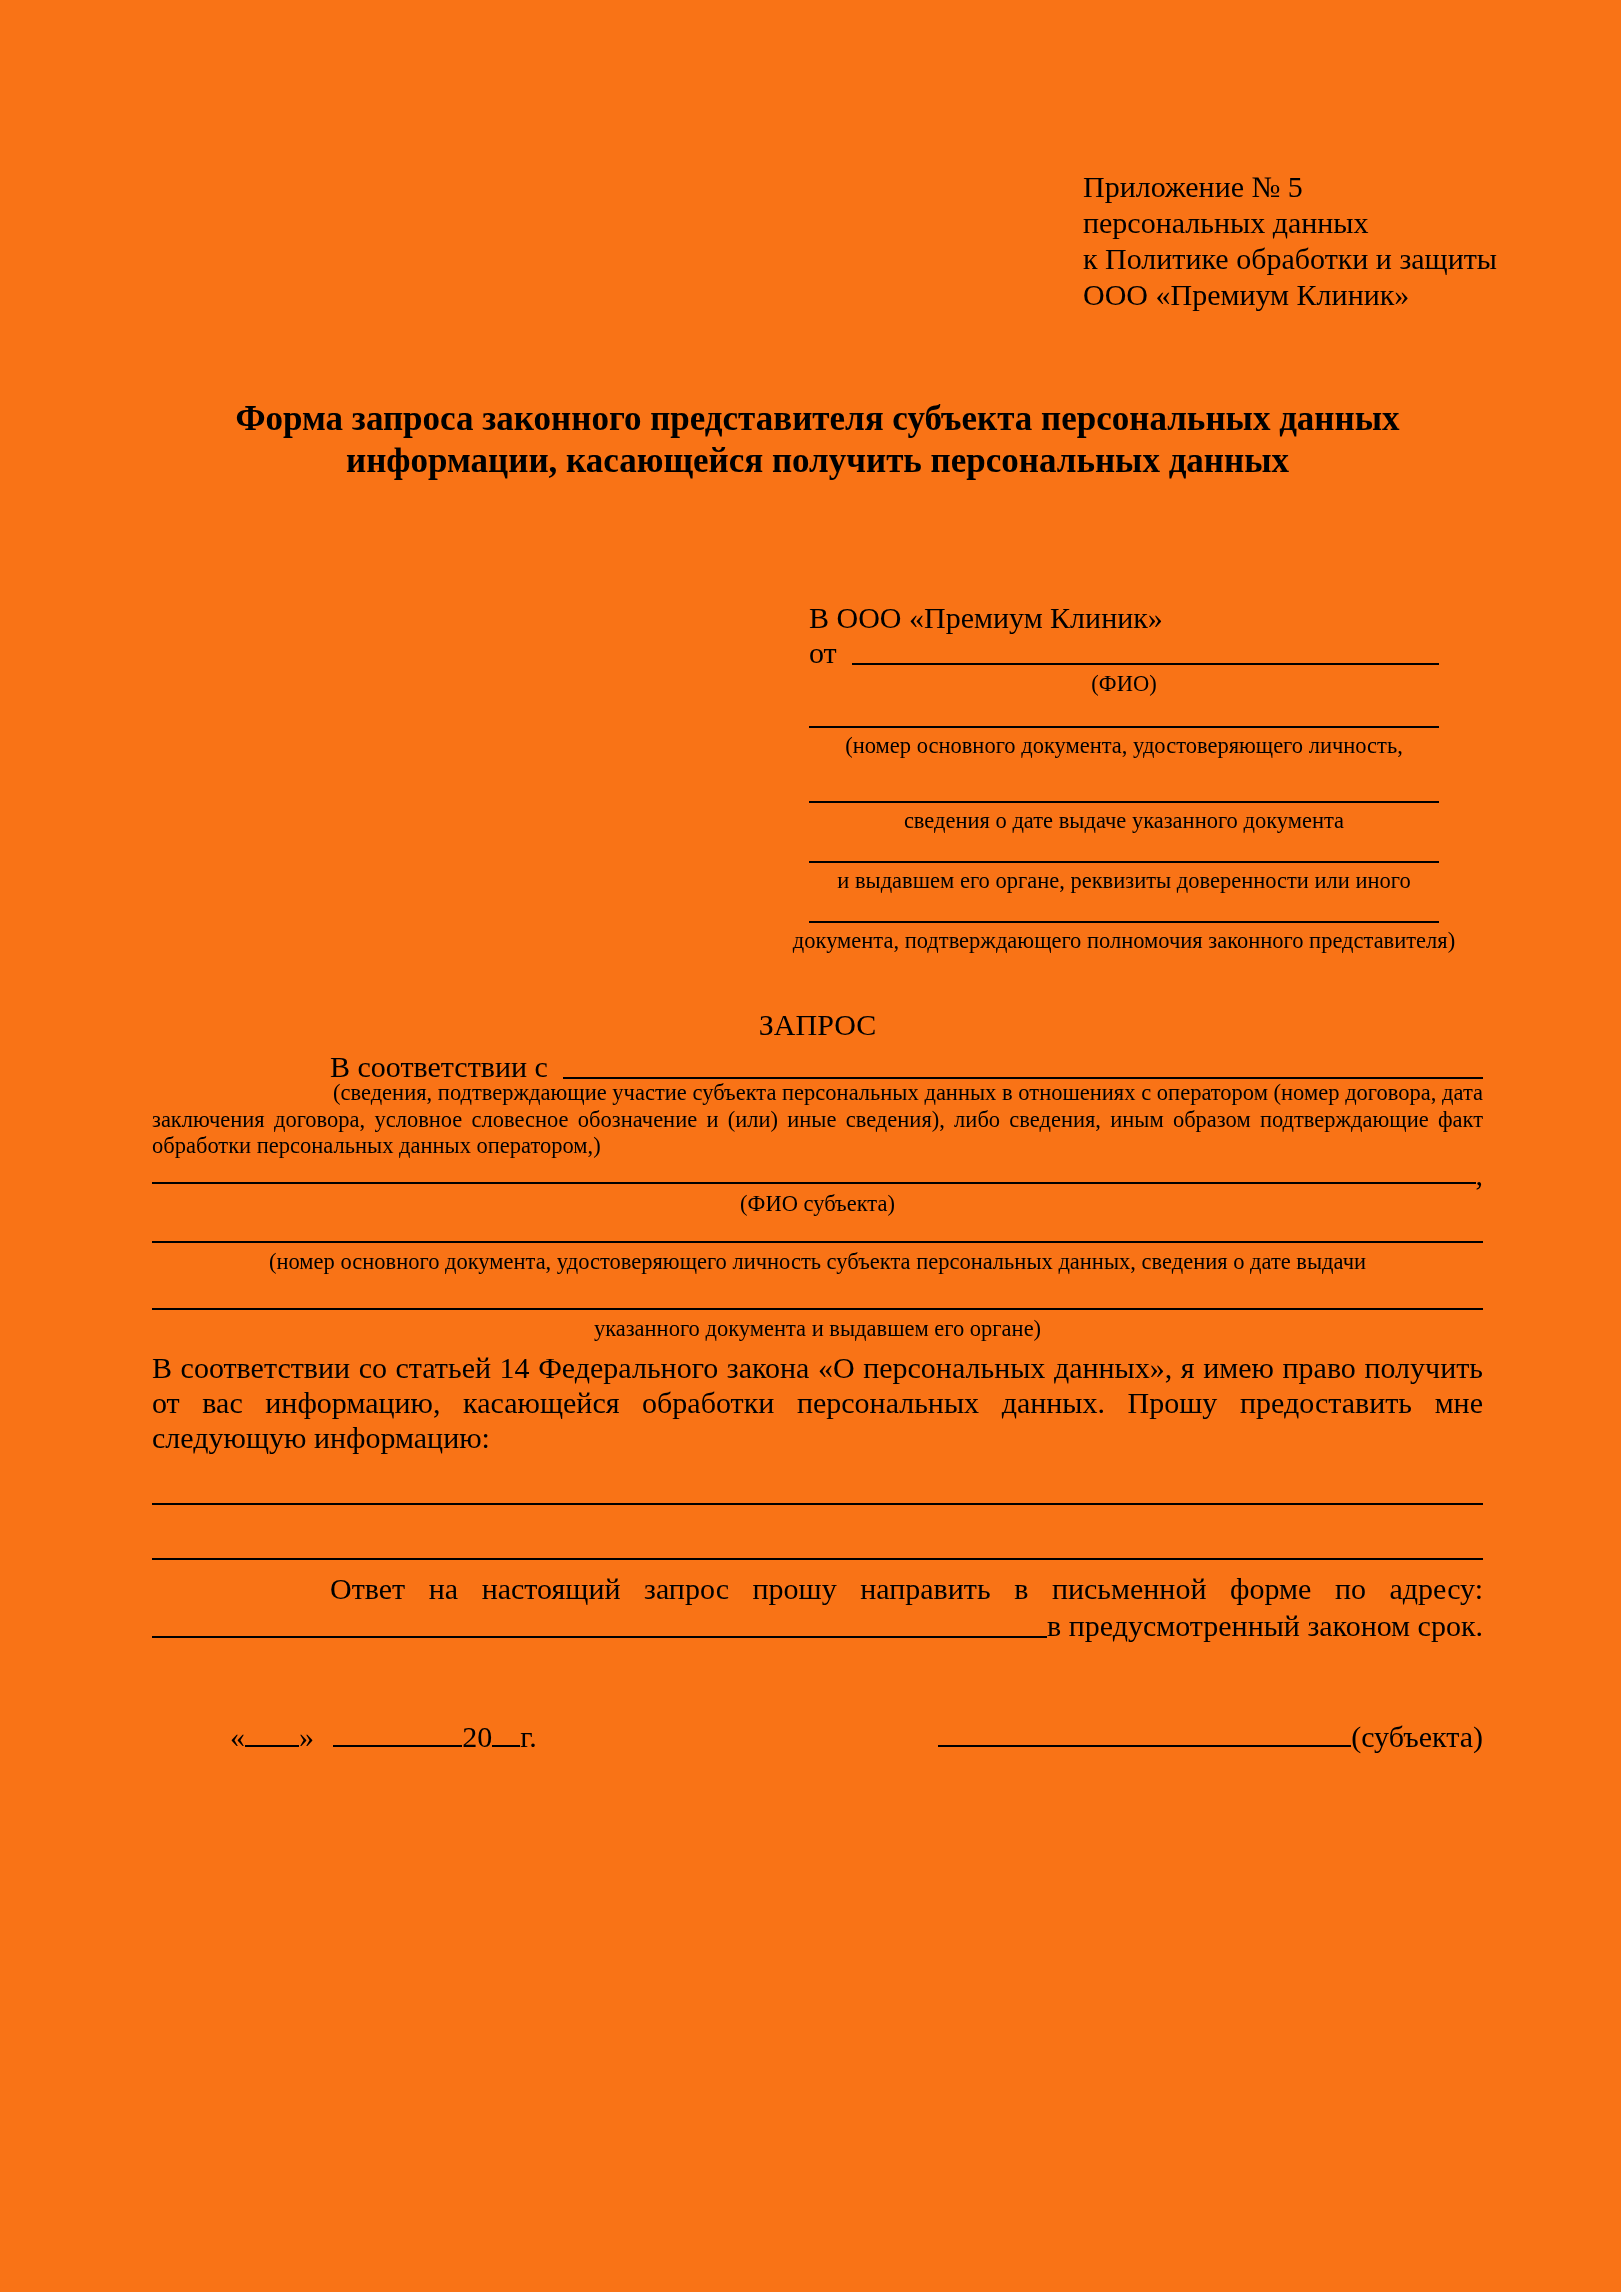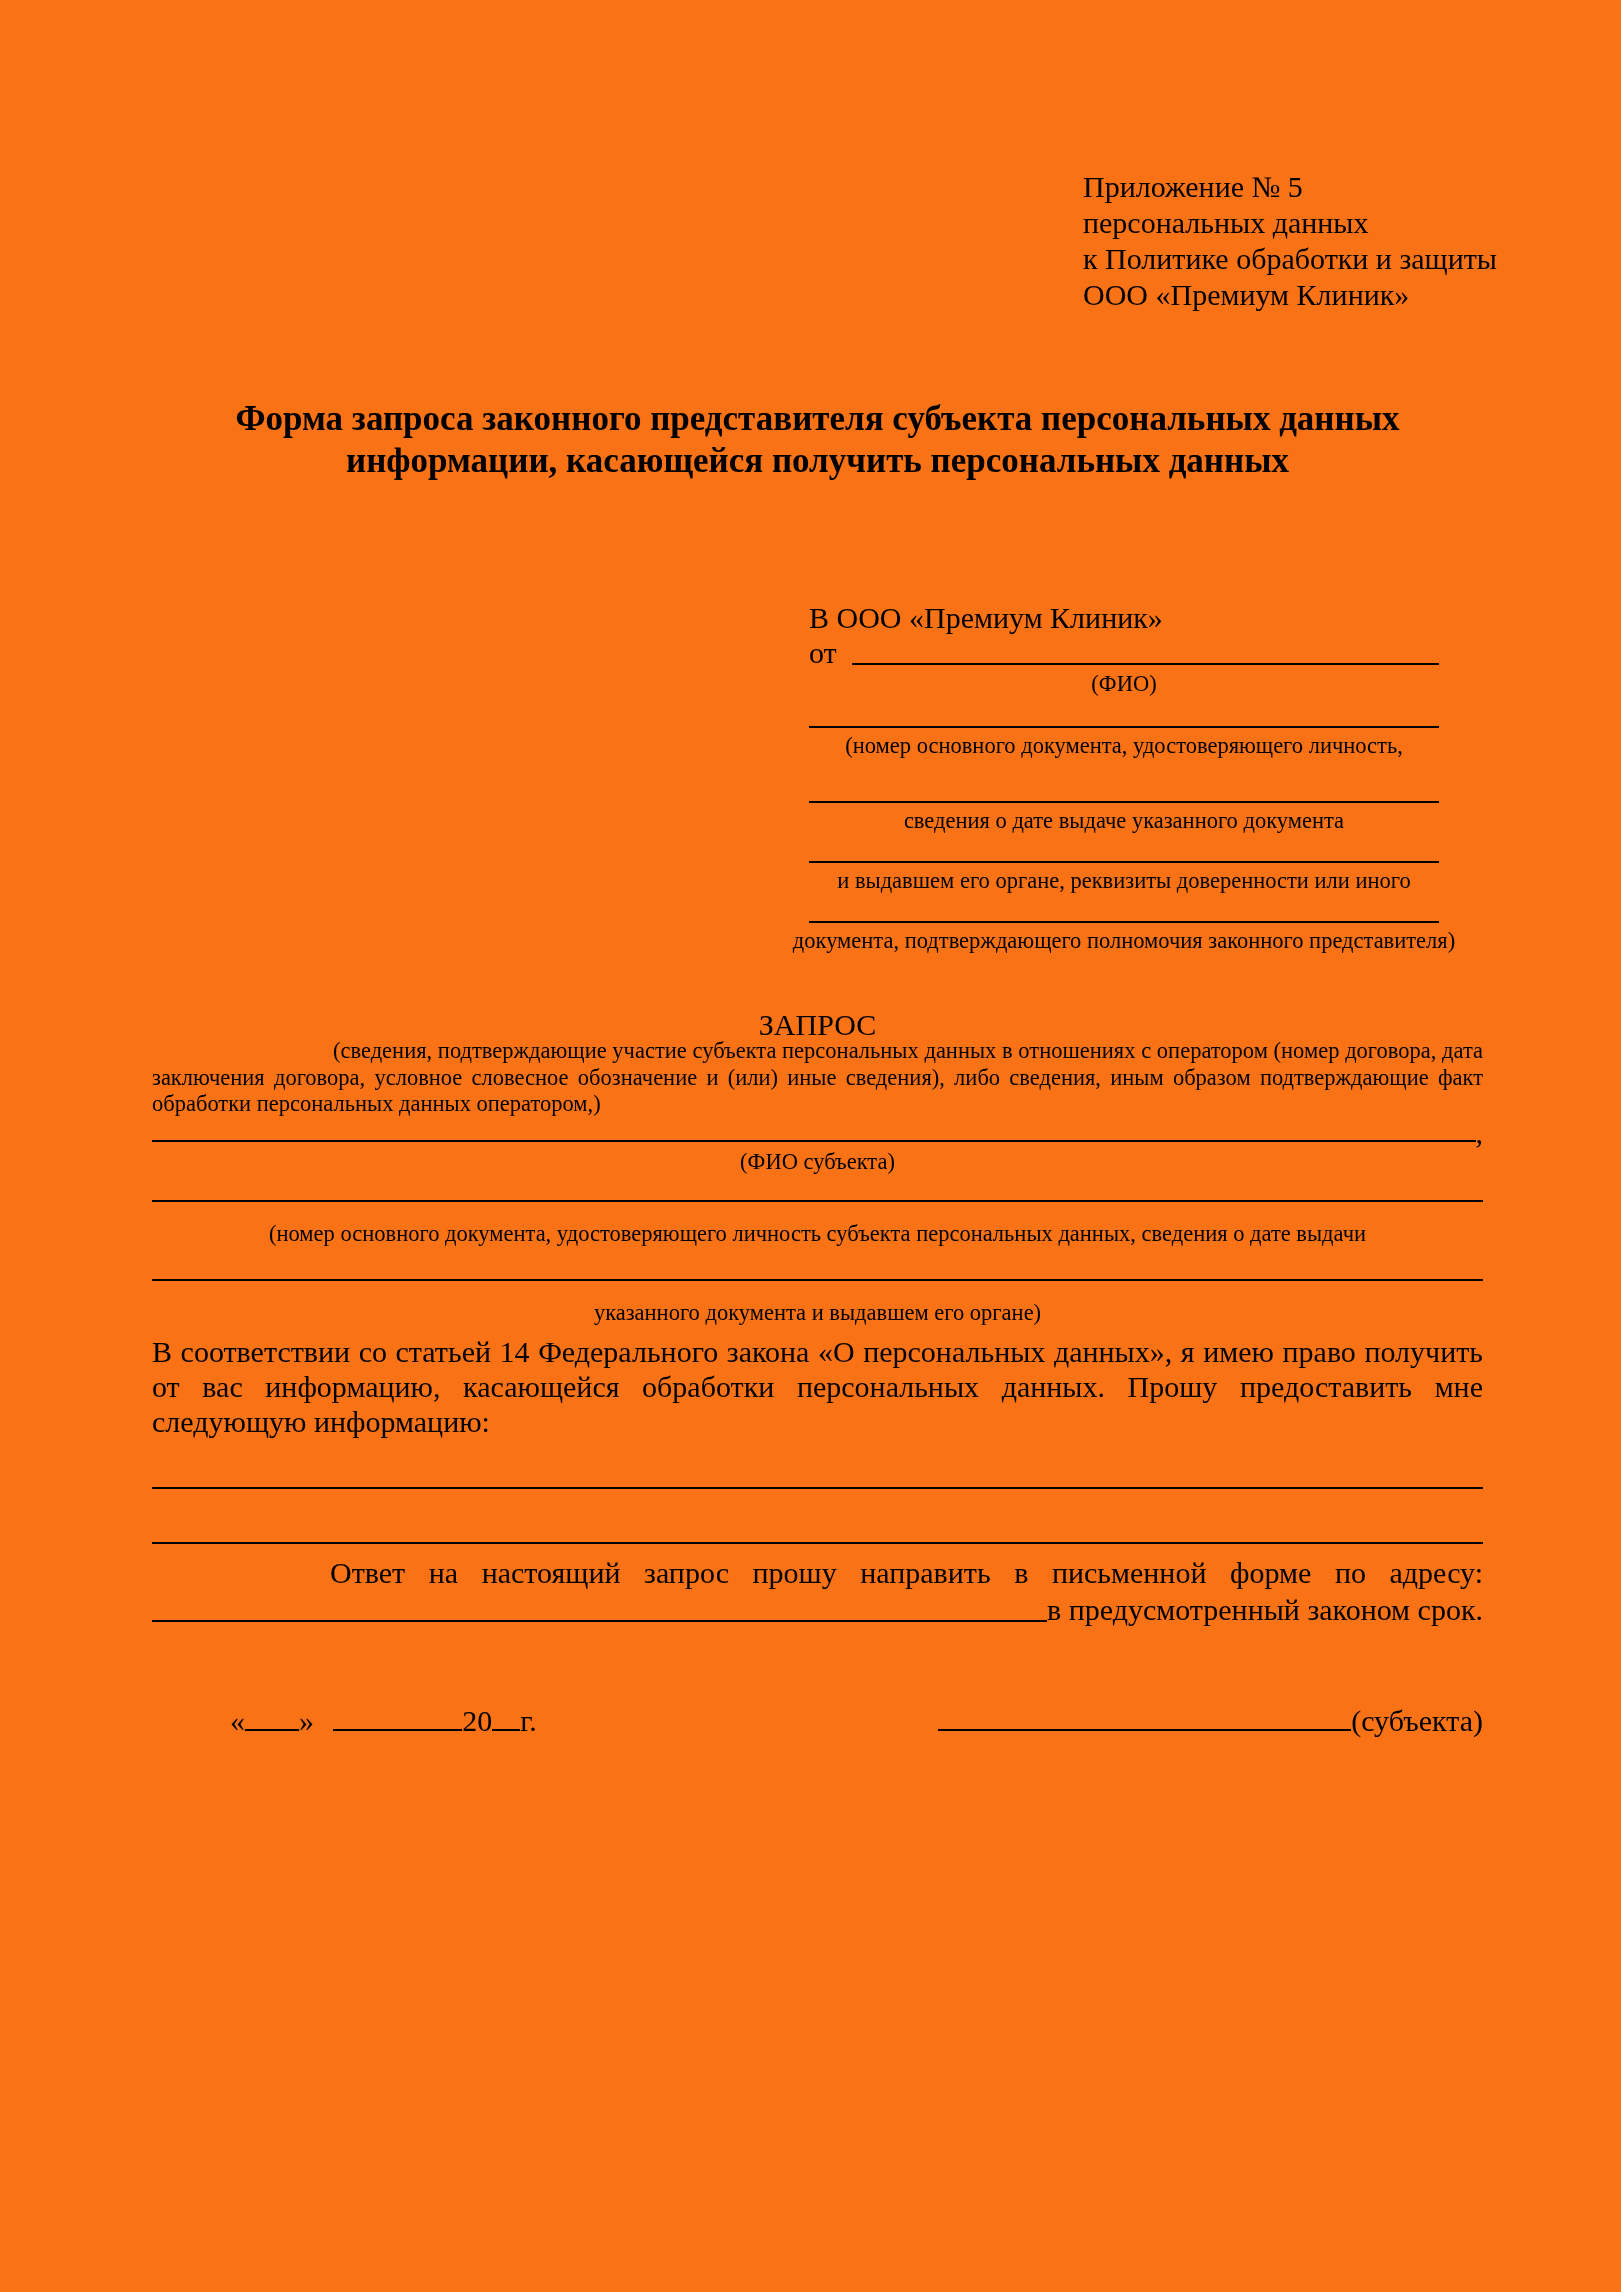--- a/index.html
+++ b/index.html
@@ -70,21 +70,21 @@
     font-size: 22.5px; line-height: 26.5px;
     text-align: justify; text-indent: 181px;
     margin-top: -3.9px;
   }
   .op-para { text-align: justify; line-height: 37px; margin-top: -5.9px; }
   .comma-row { display: flex; line-height: 29px; }
   .comma-row .fill { margin-left: 0; margin-bottom: 4.9px; }
   .main .cap.fio-subj { margin-top: 1px; }
   .main .rule.d1 { margin-top: 24.5px; }
   .main .rule.d2 { margin-top: 32px; }
-  .main .cap.under { margin-top: 18px; }
+  .main .cap.under { margin-top: 5px; }
   .law-para { text-align: justify; line-height: 35px; margin-top: 7.8px; }
   .rule.blank-a { margin-top: 48px; }
   .rule.blank-b { margin-top: 53px; }
   .reply-para {
     line-height: 37px; margin-top: 9.8px;
     text-indent: 178px;
     text-align: justify; text-align-last: justify;
   }
   .suffix-row { display: flex; line-height: 37px; }
   .suffix-row .fill { margin-left: 0; margin-bottom: 5.9px; }
@@ -138,20 +138,24 @@
     <div class="rule r3"></div>
     <div class="cap under">и выдавшем его органе, реквизиты доверенности или иного</div>
 
     <div class="rule r4"></div>
     <div class="cap under">документа, подтверждающего полномочия законного представителя)</div>
   </div>
 
   <div class="main">
     <div class="req-heading">ЗАПРОС</div>
 
+    <div class="intro">
+      <span class="lbl">В соответствии с </span>
+      <span class="fill"></span>
+    </div>
     <div class="cap-para">(сведения, подтверждающие участие субъекта персональных данных в отношениях с оператором (номер договора, дата заключения договора, условное словесное обозначение и (или) иные сведения), либо сведения, иным образом подтверждающие факт обработки персональных данных оператором,)</div>
 
 
     <div class="comma-row">
       <span class="fill"></span>
       <span>,</span>
     </div>
     <div class="cap fio-subj">(ФИО субъекта)</div>
 
     <div class="rule d1"></div>

